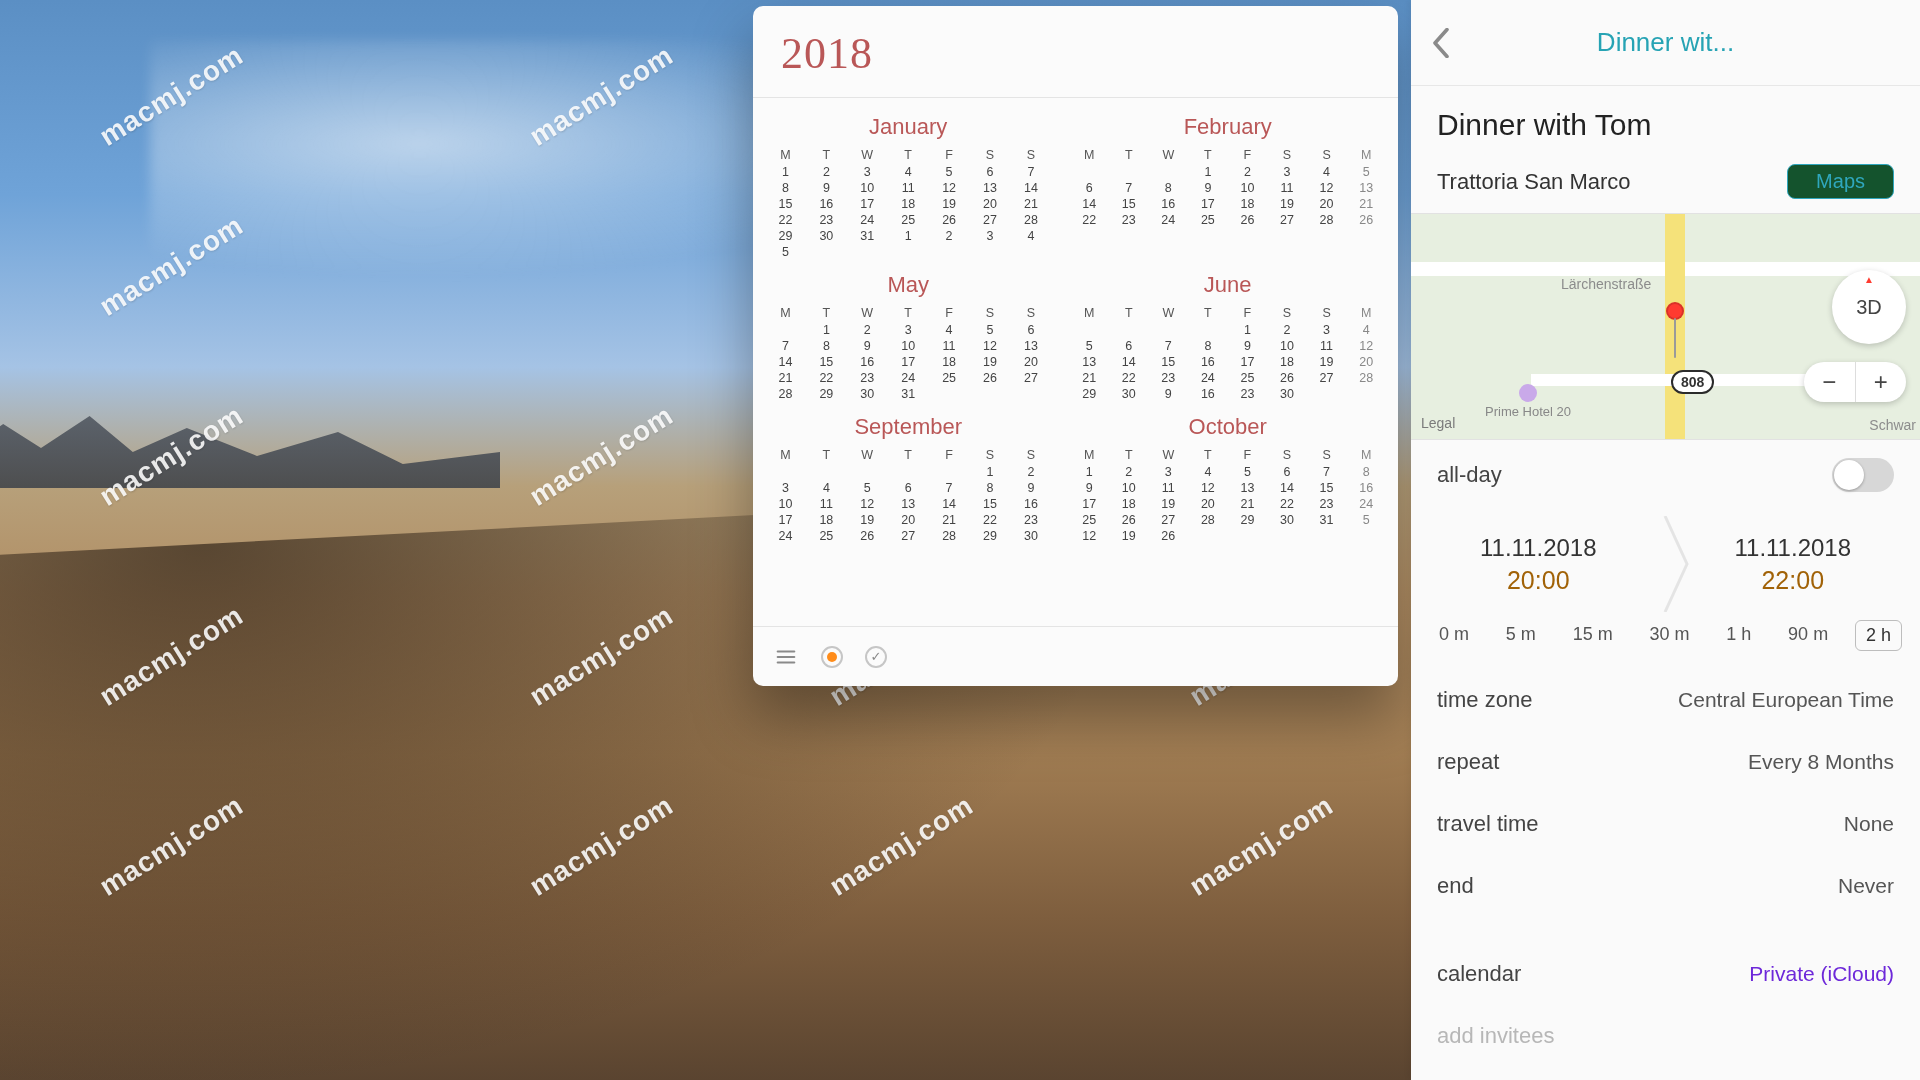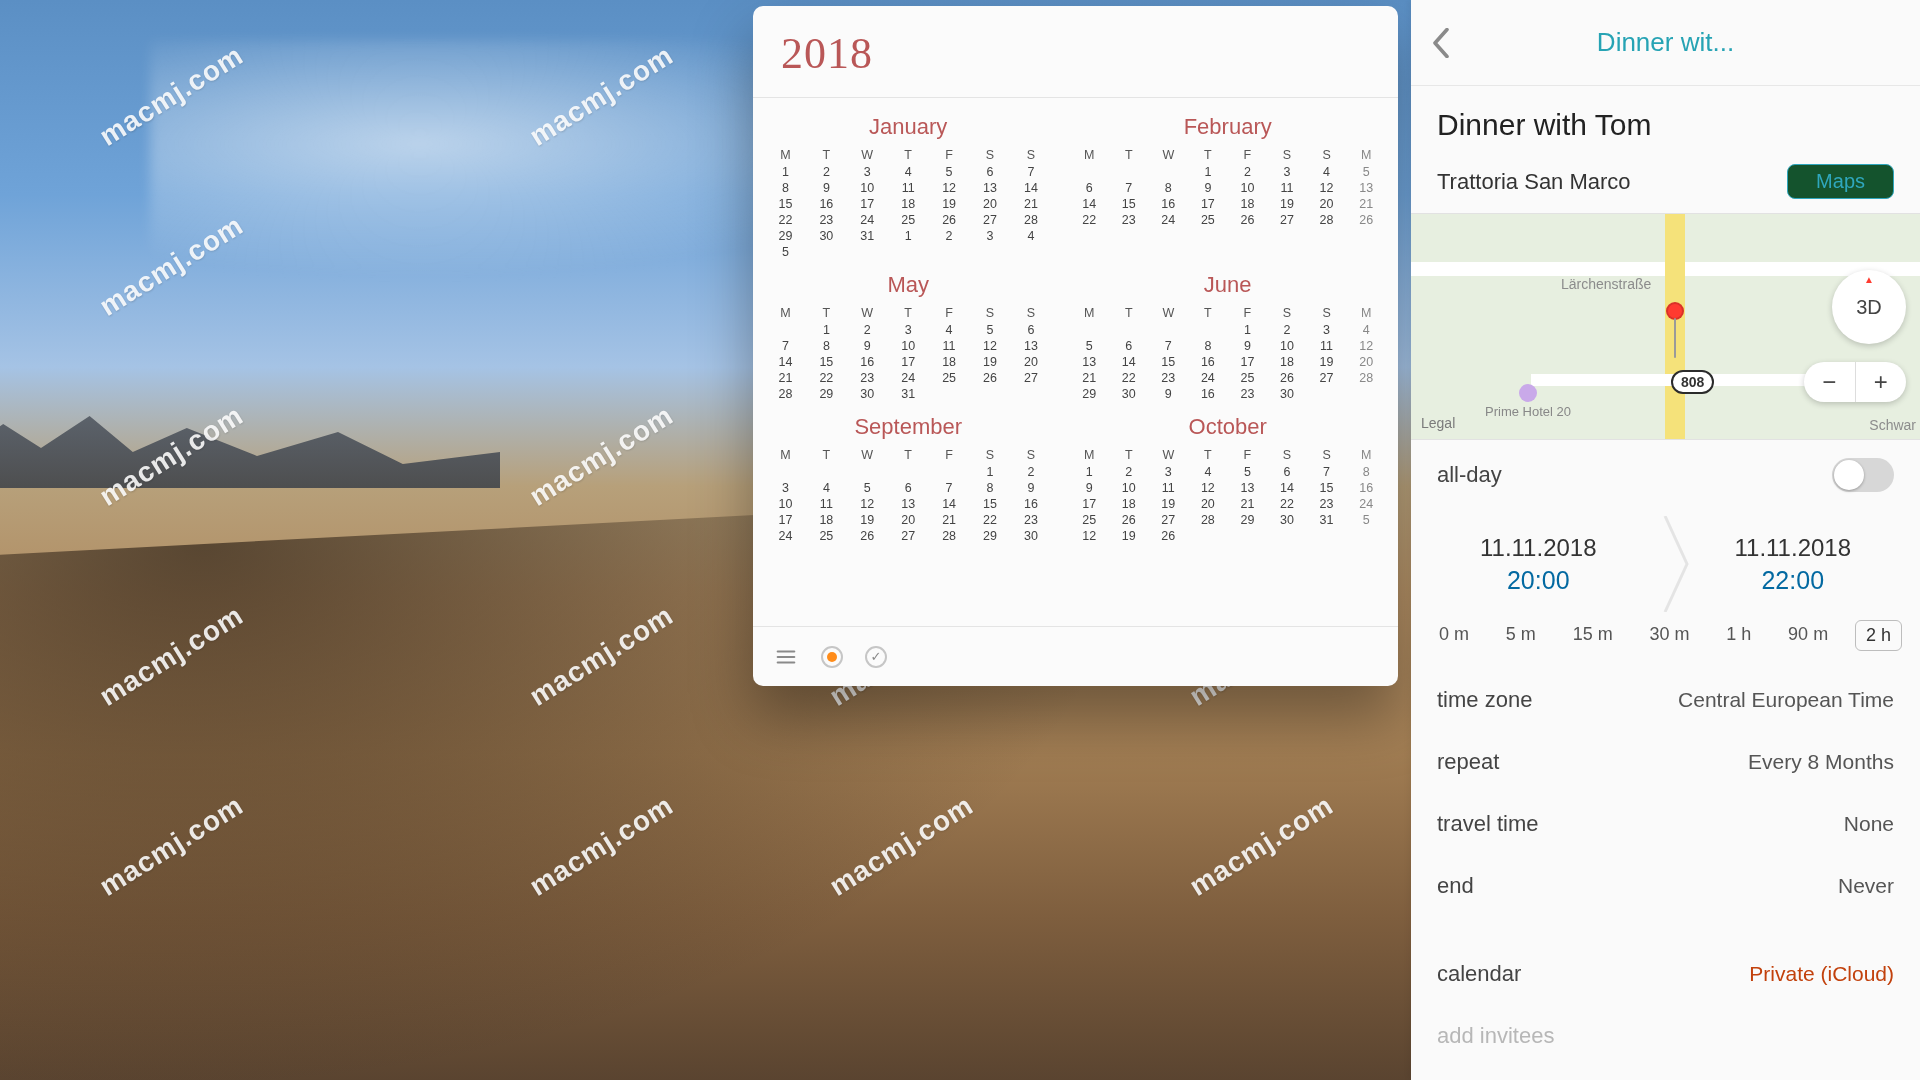--- a/index.html
+++ b/index.html
@@ -76,29 +76,29 @@
 .map-poi    { position:absolute; bottom:20px; left:74px; text-align:center; font-size:13px; color:#888;}
 .map-poi .dot{width:18px;height:18px;border-radius:50%;background:#c9a9e9;margin:0 auto 2px;}
 .map-compass{ top:56px; width:74px;height:74px;border-radius:50%;background:#fff;box-shadow:0 2px 6px rgba(0,0,0,0.2);display:flex;align-items:center;justify-content:center;font-size:20px;color:#444;font-weight:500;position:absolute;right:14px;}
 .map-compass::before{content:"▲";position:absolute;top:4px;font-size:10px;color:#ff3b30;}
 .map-zoom   { position:absolute; right:14px; top:148px; width:102px;height:40px;border-radius:20px;background:#fff;box-shadow:0 2px 6px rgba(0,0,0,0.2);display:flex;}
 .map-zoom div{flex:1;display:flex;align-items:center;justify-content:center;font-size:24px;color:#444;cursor:pointer;}
 .map-zoom div:first-child{border-right:1px solid #ddd;}
 .row { display:flex; align-items:center; justify-content:space-between; padding:18px 26px; }
 .row-label { font-size:22px; color:#444;}
 .row-value { font-size:21px; color:#555;}
-.row-value.link { color:#c2410c;}
+.row-value.link { color:#6d28d9;}
 .row-placeholder{ color:#b7b7b7;}
 .toggle { width:62px;height:34px;border-radius:17px;background:#d7d7d7;position:relative;cursor:pointer;transition:.2s;}
 .toggle::after{content:"";position:absolute;top:2px;left:2px;width:30px;height:30px;border-radius:50%;background:#fff;box-shadow:0 1px 3px rgba(0,0,0,0.3);}
 .times-block{ padding:6px 0 0; }
 .times-row{ display:flex; align-items:stretch; height:96px; position:relative;}
 .time-cell{ flex:1; display:flex; flex-direction:column; align-items:center; justify-content:center; gap:4px;}
 .time-date{ font-size:24px; color:#333;}
-.time-hour{ font-size:25px; color:#0369a1;}
+.time-hour{ font-size:25px; color:#a16207;}
 .time-sep { position:absolute; left:49.2%; top:0; bottom:0; width:30px; pointer-events:none; opacity:.7;}
 .time-sep svg{width:100%;height:100%;}
 .duration-row{ display:flex; justify-content:space-between; padding:8px 18px 18px 18px; }
 .dur-chip{ font-size:18px; color:#555; padding:4px 10px; border-radius:6px; cursor:pointer; white-space:nowrap;}
 .dur-chip.active{ border:1.5px solid #bdbdbd; color:#333;}
 .spacer{ height:26px;}
 </style>
 </head>
 <body>
 

